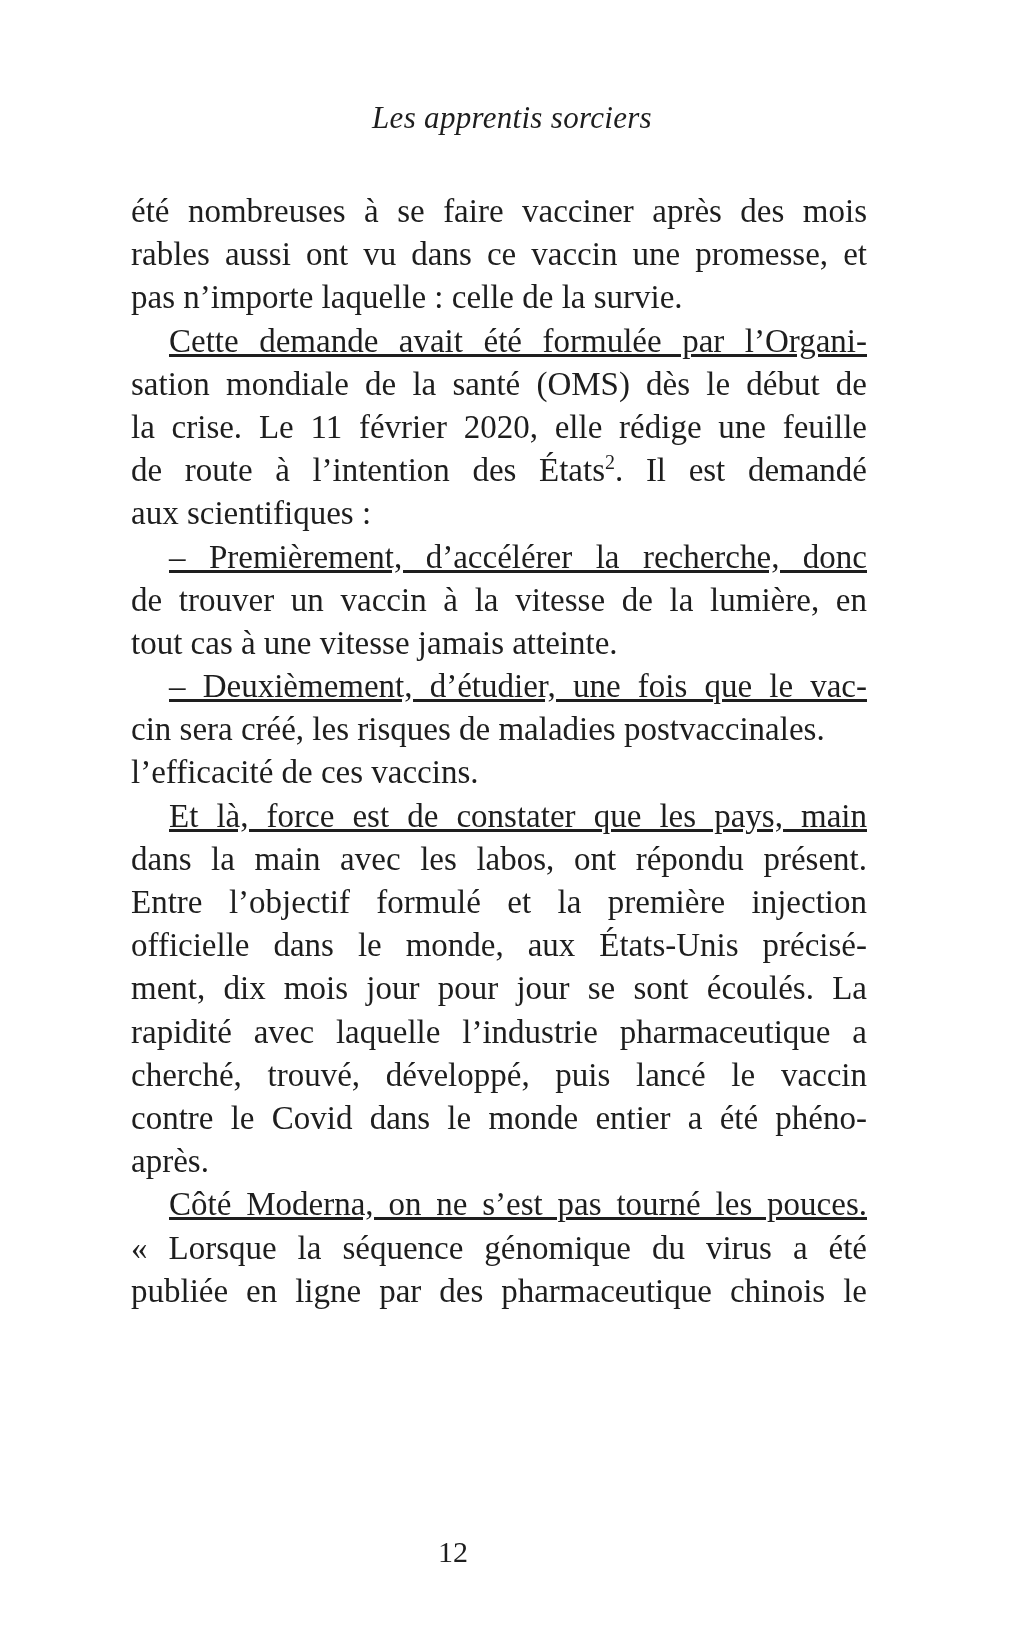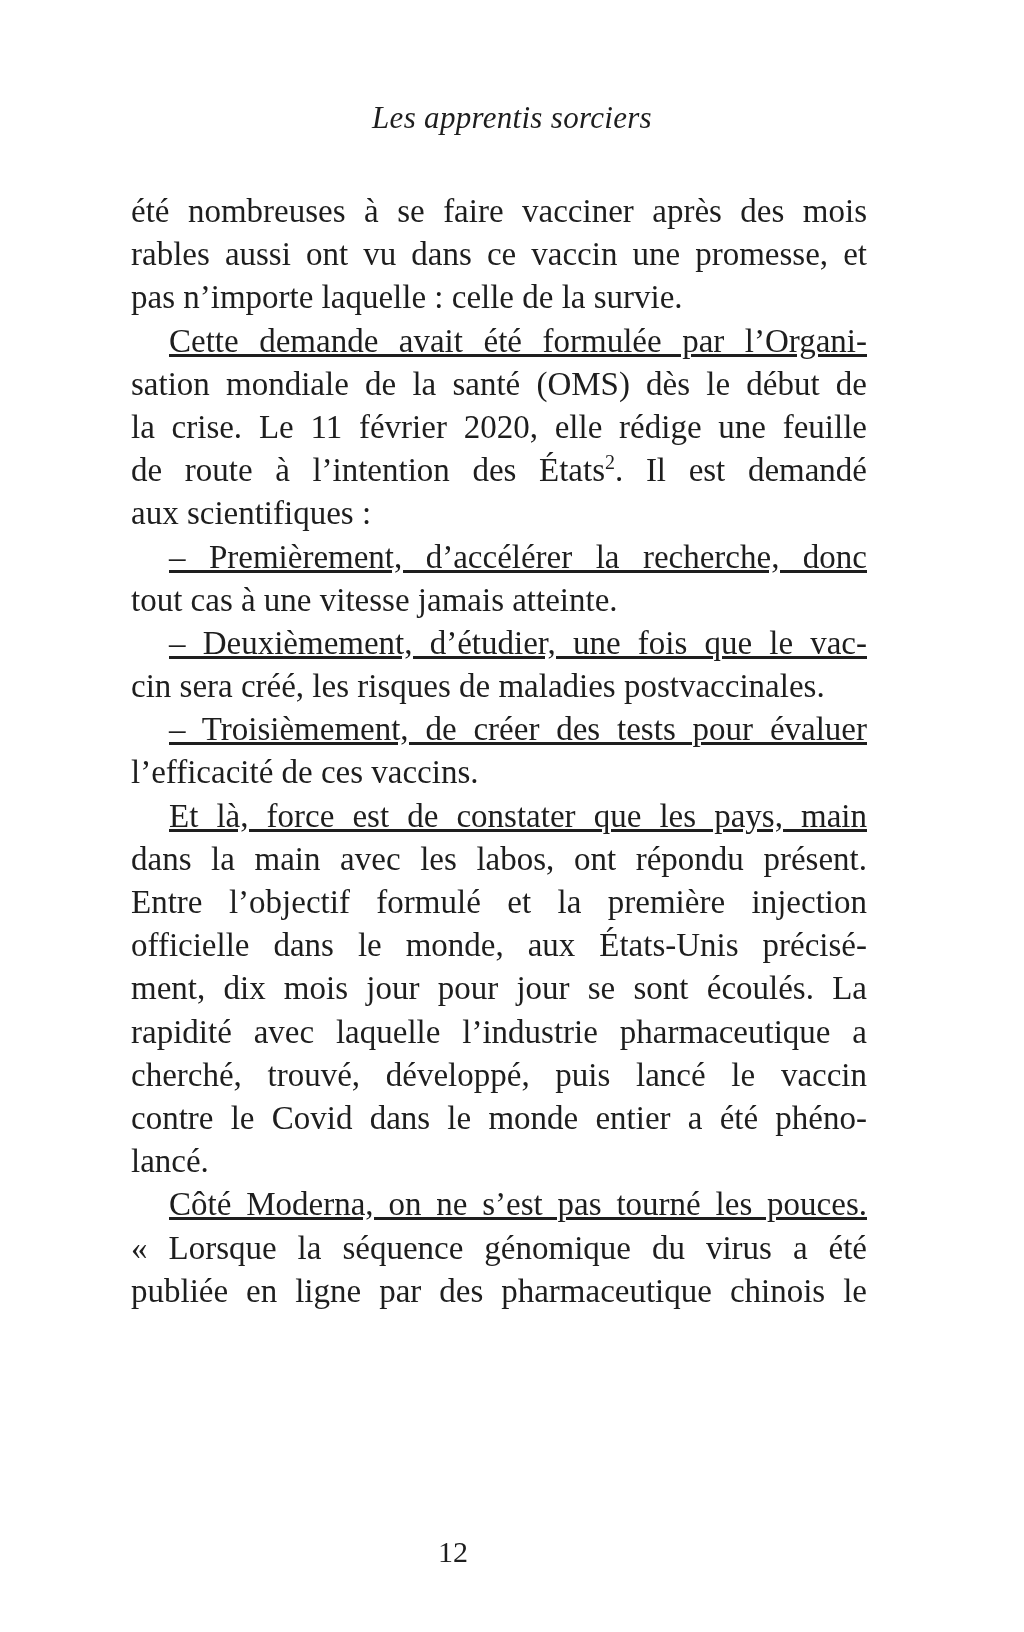--- a/index.html
+++ b/index.html
@@ -70,33 +70,33 @@
   <div class="body-text" id="body-text">
       <span class="line">été nombreuses à se faire vacciner après des mois</span>
       <span class="line">rables aussi ont vu dans ce vaccin une promesse, et</span>
       <span class="line last">pas n’importe laquelle : celle de la survie.</span>
       <span class="line indent">Cette demande avait été formulée par l’Organi-</span>
       <span class="line">sation mondiale de la santé (OMS) dès le début de</span>
       <span class="line">la crise. Le 11 février 2020, elle rédige une feuille</span>
       <span class="line"><span>de route à l’intention des États</span><sup>2</sup><span>. Il est demandé</span></span>
       <span class="line last">aux scientifiques :</span>
       <span class="line indent">– Premièrement, d’accélérer la recherche, donc</span>
+      <span class="line">de trouver un vaccin à la vitesse de la lumière, en</span>
       <span class="line last">tout cas à une vitesse jamais atteinte.</span>
       <span class="line indent">– Deuxièmement, d’étudier, une fois que le vac-</span>
       <span class="line last">cin sera créé, les risques de maladies postvaccinales.</span>
-      <span class="line indent">– Troisièmement, de créer des tests pour évaluer</span>
       <span class="line last">l’efficacité de ces vaccins.</span>
       <span class="line indent">Et là, force est de constater que les pays, main</span>
       <span class="line">dans la main avec les labos, ont répondu présent.</span>
       <span class="line">Entre l’objectif formulé et la première injection</span>
       <span class="line">officielle dans le monde, aux États-Unis précisé-</span>
       <span class="line">ment, dix mois jour pour jour se sont écoulés. La</span>
       <span class="line">rapidité avec laquelle l’industrie pharmaceutique a</span>
       <span class="line">cherché, trouvé, développé, puis lancé le vaccin</span>
       <span class="line">contre le Covid dans le monde entier a été phéno-</span>
-      <span class="line last">lancé.</span>
+      <span class="line last">après.</span>
       <span class="line indent">Côté Moderna, on ne s’est pas tourné les pouces.</span>
       <span class="line">« Lorsque la séquence génomique du virus a été</span>
       <span class="line">publiée en ligne par des pharmaceutique chinois le</span>
     </div>
 
   <div class="folio">12</div>
 </div>
 
 </body></html>

